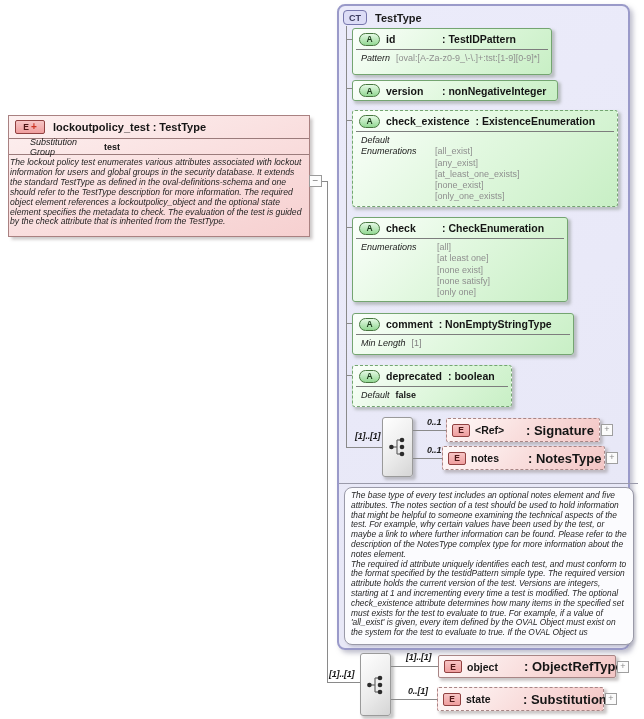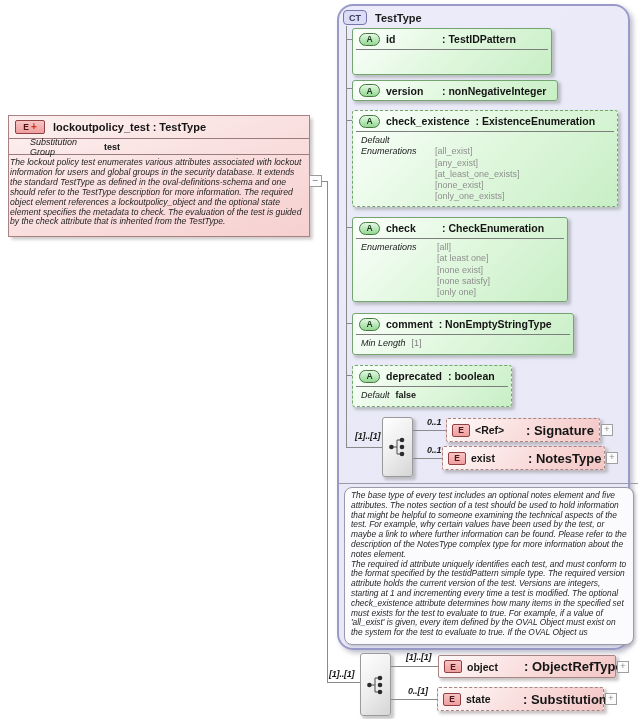--- a/index.html
+++ b/index.html
@@ -33,21 +33,21 @@
   .ct-badge{display:inline-flex;align-items:center;justify-content:center;width:24px;height:15px;box-sizing:border-box;
     border:1px solid #7676ac;border-radius:4px;background:#dcdcf6;
     font-size:9px;font-weight:bold;color:#3a3a5c;flex:0 0 auto;}
   
   .toggle{position:absolute;width:13px;height:12px;box-sizing:border-box;border:1px solid #9a9a9a;background:#fcfcfc;
     color:#777;font-size:10px;line-height:9px;text-align:center;cursor:pointer;}
   .plus{position:absolute;right:-14px;top:50%;margin-top:-6px;width:12px;height:12px;box-sizing:border-box;
     border:1px solid #9f9f9f;background:#fbfbfb;color:#8a8a8a;font-size:9px;line-height:9px;text-align:center;cursor:pointer;}
   
   #frame{position:absolute;left:337px;top:4px;width:293px;height:646px;box-sizing:border-box;
-    border:2px solid #9a9ac9;border-radius:16px;background:linear-gradient(150deg,#ebebfa 0%,#e7e7f6 100%);
+    border:2px solid #9a9ac9;border-radius:8px;background:linear-gradient(150deg,#ebebfa 0%,#e7e7f6 100%);
     box-shadow:3px 3px 5px rgba(130,130,155,.5);}
   .frame-head{display:flex;align-items:center;gap:8px;padding:4px 0 0 4px;}
   .frame-title{font-weight:bold;font-size:11px;color:#1c1c1c;}
   
   .attr{position:absolute;box-sizing:border-box;border:1px solid #74a571;border-radius:3px;
     background:linear-gradient(135deg,#fbfffb 0%,#e2f8e0 45%,#c8efc5 100%);
     box-shadow:2.5px 2.5px 3px rgba(130,140,130,.45);}
   .attr.opt{border-style:dashed;}
   .bhead{display:flex;align-items:center;gap:6px;height:20px;padding:0 4px 0 6px;}
   .bname{font-weight:bold;font-size:10.5px;color:#151515;min-width:50px;white-space:nowrap;}
@@ -119,20 +119,26 @@
   <div class="ln" style="left:7px;top:369px;width:6px;height:1px;"></div>
   <div class="ln" style="left:7px;top:441px;width:36px;height:1px;"></div>
 
   <div class="attr" style="left:13px;top:22px;width:200px;height:47px;">
     <div class="bhead">
       <span class="a-badge">A</span>
       <span class="bname">id</span>
       <span class="btype">: TestIDPattern</span>
     </div>
     <div class="bdiv"></div>
+    <div class="facets">
+      <div class="frow">
+        <span class="flabel">Pattern</span>
+        <span class="fvalue">[oval:[A-Za-z0-9_\-\.]+:tst:[1-9][0-9]*]</span>
+      </div>
+    </div>
   </div>
 
   <div class="attr" style="left:13px;top:74px;width:206px;height:21px;">
     <div class="bhead" style="height:19px;">
       <span class="a-badge">A</span>
       <span class="bname">version</span>
       <span class="btype">: nonNegativeInteger</span>
     </div>
   </div>
 
@@ -227,21 +233,21 @@
 
   <div class="elem opt" style="left:107px;top:412px;width:154px;height:24px;">
     <span class="e-badge">E</span>
     <span class="ename" style="min-width:46px;">&lt;Ref&gt;</span>
     <span class="etype">: Signature</span>
     <span class="plus">+</span>
   </div>
 
   <div class="elem opt" style="left:103px;top:440px;width:163px;height:24px;">
     <span class="e-badge">E</span>
-    <span class="ename">exist</span>
+    <span class="ename">notes</span>
     <span class="etype">: NotesType</span>
     <span class="plus">+</span>
   </div>
 
   <div class="ln" style="left:0px;top:477px;width:299px;height:1px;background:#9a9aaa;"></div>
   <div id="ct-docs">The base type of every test includes an optional notes element and five attributes. The notes section of a test should be used to hold information that might be helpful to someone examining the technical aspects of the test. For example, why certain values have been used by the test, or maybe a link to where further information can be found. Please refer to the description of the NotesType complex type for more information about the notes element.
 The required id attribute uniquely identifies each test, and must conform to the format specified by the testidPattern simple type. The required version attribute holds the current version of the test. Versions are integers, starting at 1 and incrementing every time a test is modified.  The optional check_existence attribute determines how many items in the specified set must exists for the test to evaluate to true.  For example, if a value of 'all_exist' is given, every item defined by the OVAL Object must exist on the system for the test to evaluate to true.  If the OVAL Object us</div>
 </div>
 
 <div class="seq" style="left:360px;top:653px;height:63px;">

